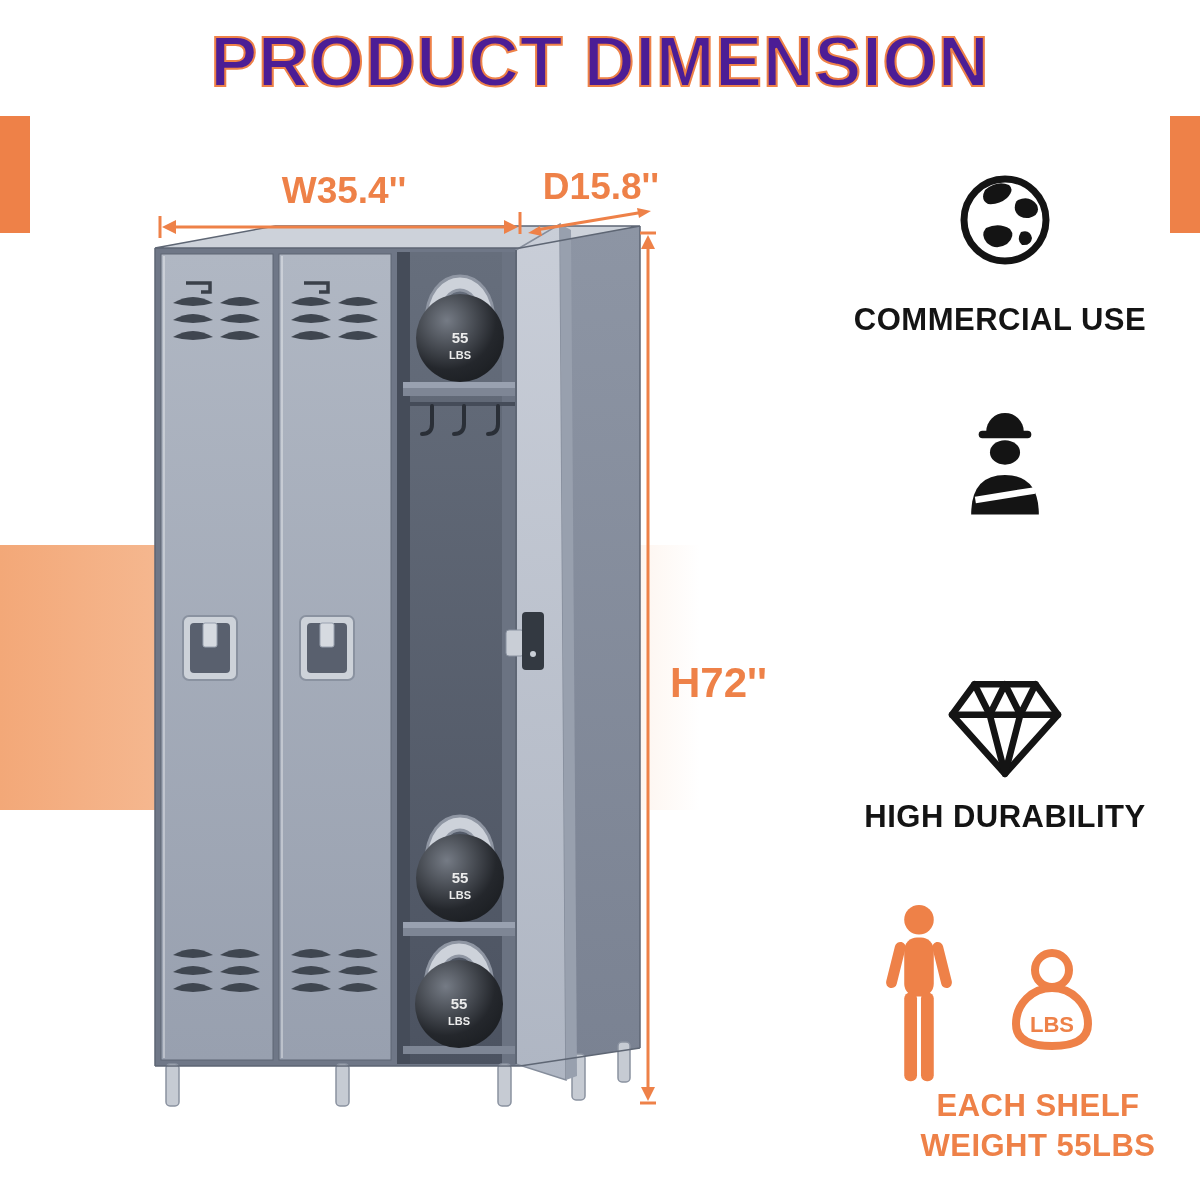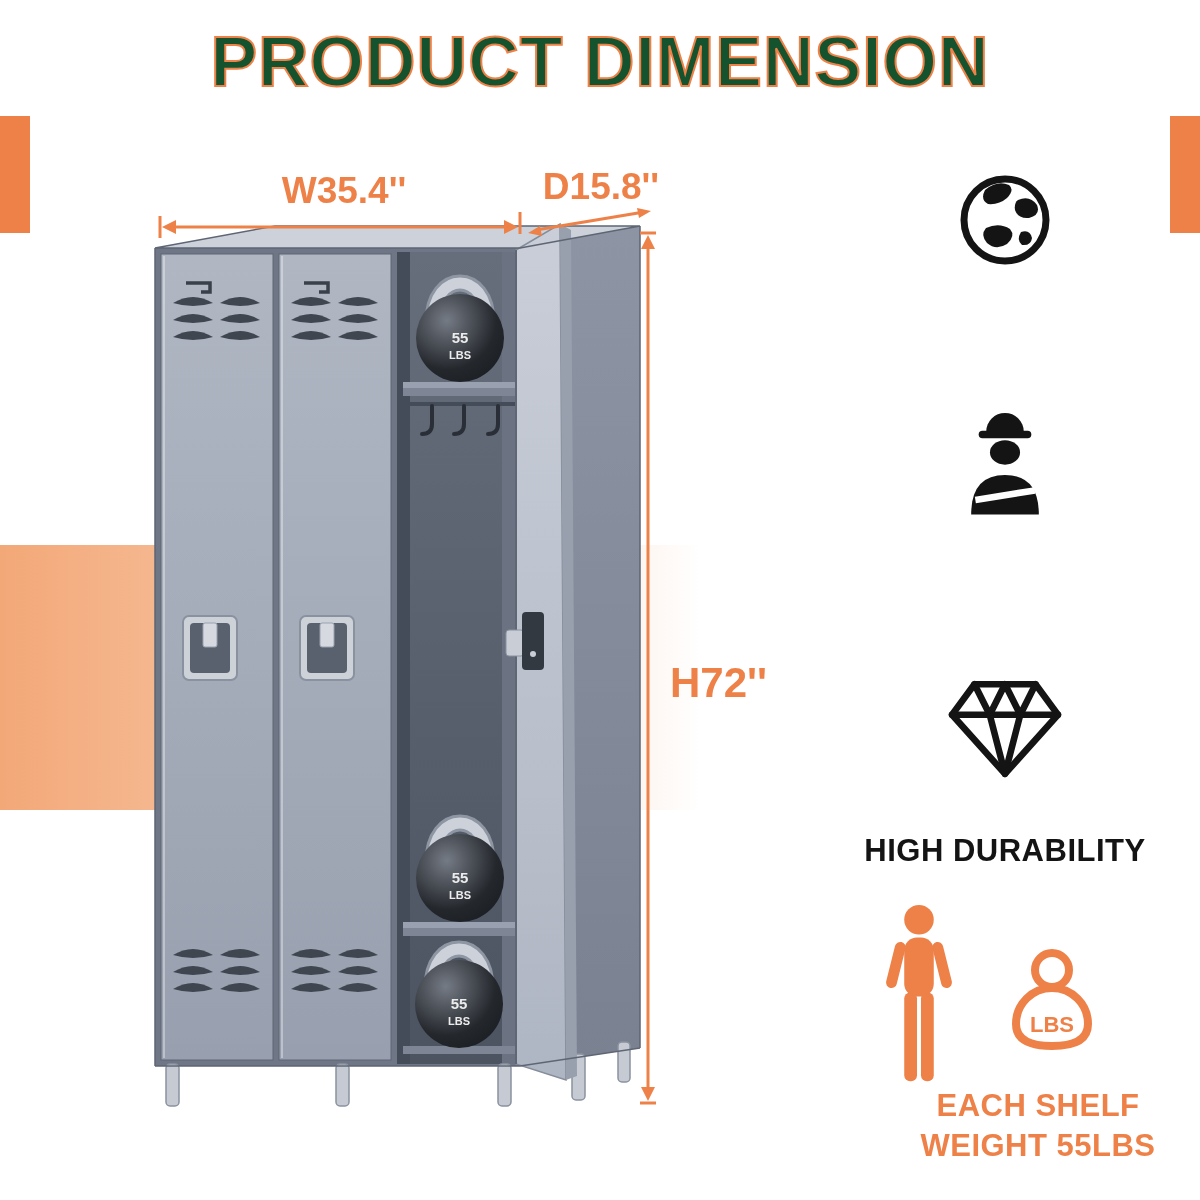--- a/index.html
+++ b/index.html
@@ -3,21 +3,21 @@
 <meta charset="utf-8">
 <style>
   * { margin:0; padding:0; box-sizing:border-box; }
   html,body { background:#fff; }
   body { width:1200px; height:1200px; font-family:"Liberation Sans", sans-serif; }
   .page { position:relative; width:1200px; height:1200px; background:#fff; overflow:hidden; }
 
   .title {
     position:absolute; top:22px; left:0; width:100%;
     text-align:center; font-size:70px; font-weight:bold;
-    color:#14532d; letter-spacing:1px; -webkit-text-stroke:2px #EE8148;
+    color:#4c1d95; letter-spacing:1px; -webkit-text-stroke:2px #EE8148;
   }
   .accent-bar { position:absolute; top:116px; width:30px; height:117px; background:#EE8148; }
   .bar-left { left:0; }
   .bar-right { right:0; }
   .gradient-band {
     position:absolute; left:0; top:545px; width:700px; height:265px;
     background:linear-gradient(90deg, #F3A878 0%, #F8CDB0 55%, rgba(255,255,255,0) 100%);
   }
   .locker-svg { position:absolute; left:0; top:0; width:840px; height:1200px; }
 
@@ -27,21 +27,21 @@
   .diamond-icon { left:942px; top:672px; width:126px; height:112px; }
   .person-icon  { left:884px; top:900px; width:70px;  height:192px; }
   .weight-icon  { left:996px; top:942px; width:112px; height:128px; }
 
   .feature-label {
     position:absolute; font-weight:bold; font-size:31px; color:#141414;
     text-align:center; white-space:pre-line; line-height:1.3; letter-spacing:0.5px;
   }
   .label-commercial { left:820px; top:300px; width:360px; }
   .label-install    { left:820px; top:524px; width:360px; }
-  .label-durability { left:810px; top:797px; width:390px;margin-top:34px; }
+  .label-durability { left:810px; top:797px; width:390px; }
   .label-shelf      { left:858px; top:1086px; width:360px; color:#EE8148; }
 
   .dim-text    { font-family:"Liberation Sans",sans-serif; font-size:37px; font-weight:bold; fill:#EE8148; text-anchor:middle; }
   .dim-text-lg { font-family:"Liberation Sans",sans-serif; font-size:42px; font-weight:bold; fill:#EE8148; text-anchor:start; }
   .kb-num  { font-family:"Liberation Sans",sans-serif; font-size:15px; font-weight:bold; fill:#ECECEC; text-anchor:middle; }
   .kb-unit { font-family:"Liberation Sans",sans-serif; font-size:11px; font-weight:bold; fill:#ECECEC; text-anchor:middle; }
   .lbs-text { font-family:"Liberation Sans",sans-serif; font-size:22px; font-weight:bold; fill:#EE8148; text-anchor:middle; }
 </style>
 </head>
 <body>
@@ -214,20 +214,21 @@
     <clipPath id="globeClip">
         <circle cx="50" cy="50" r="38"></circle>
       </clipPath>
     <g fill="#141414" clip-path="url(#globeClip)">
       <path d="M30 20 Q42 10 54 15 Q60 20 52 28 Q44 35 33 34 Q25 30 30 20 Z"></path>
       <path d="M63 30 Q75 25 82 35 Q86 45 74 48 Q63 49 60 40 Q59 33 63 30 Z"></path>
       <path d="M31 58 Q44 52 55 59 Q61 66 52 74 Q41 81 32 73 Q25 65 31 58 Z"></path>
       <path d="M66 62 Q75 59 77 68 Q76 76 67 75 Q61 70 66 62 Z"></path>
     </g>
   </svg>
+  <div class="feature-label label-commercial">COMMERCIAL USE</div>
 
   <svg class="icon worker-icon" viewBox="0 0 100 118">
     <g fill="#141414">
       <path d="M30 30 A20 20 0 0 1 70 30 Z"></path>
       <rect x="22" y="29" width="56" height="8" rx="4"></rect>
       <ellipse cx="50" cy="52" rx="16" ry="13"></ellipse>
       <path d="M14 118 q0 -42 36 -42 q36 0 36 42 Z"></path>
     </g>
     <rect x="18" y="94" width="64" height="7" fill="#ffffff" transform="rotate(-9 50 97)"></rect>
   </svg>

